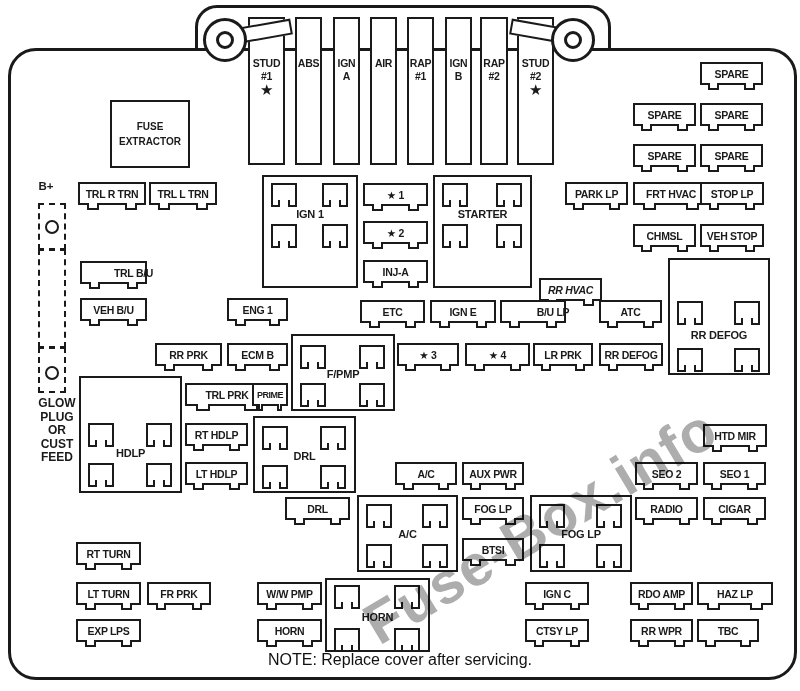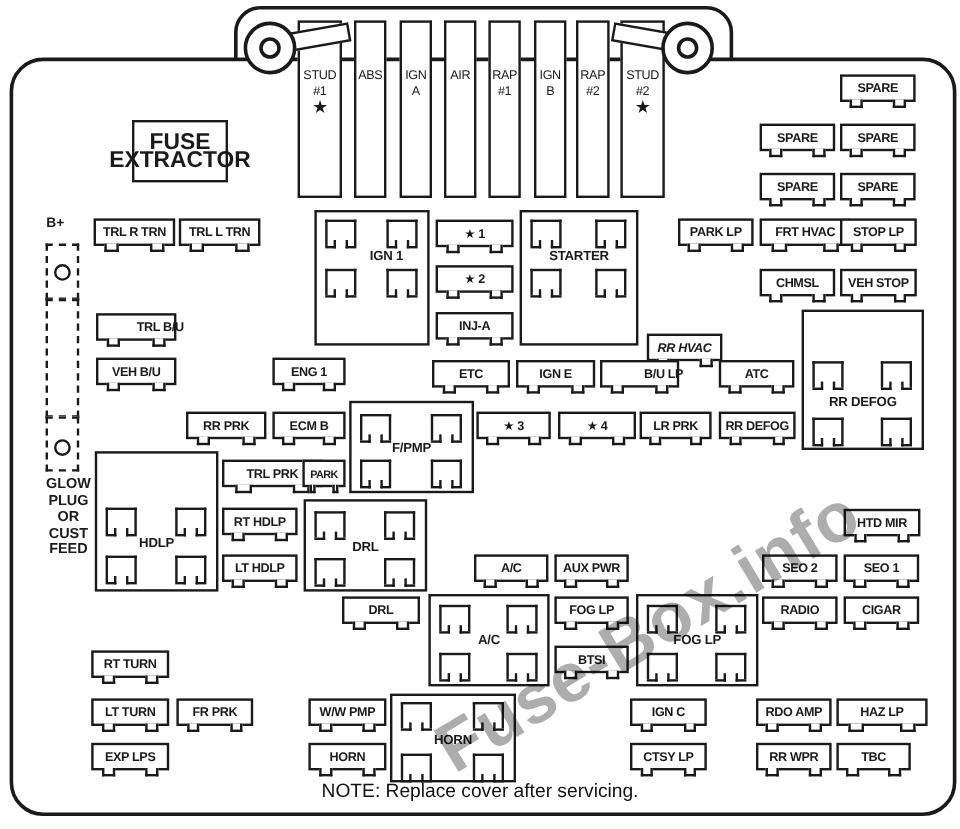--- a/index.html
+++ b/index.html
@@ -13,36 +13,36 @@
   
   .watermark{position:absolute;left:300px;top:492px;width:480px;text-align:center;
              font-size:58px;font-weight:bold;color:#999;opacity:.8;
              transform:rotate(-31deg);transform-origin:center;
              mix-blend-mode:multiply;z-index:60;pointer-events:none;letter-spacing:1px;}
   
   .note{position:absolute;left:0;top:651px;width:800px;text-align:center;
         font-size:16px;color:#111;z-index:5;}
   
   .vfuse{position:absolute;top:17px;height:148px;border:2px solid #1a1a1a;background:#fff;
-         box-sizing:border-box;z-index:2;text-align:center;font-size:10.5px;font-weight:normal;
+         box-sizing:border-box;z-index:2;text-align:center;font-size:10.5px;font-weight:bold;
          line-height:12.5px;padding-top:38px;letter-spacing:-0.3px;}
   .vfuse .vline{white-space:nowrap;}
   .vfuse .star{font-size:15px;line-height:16px;}
   
   .arm{position:absolute;height:16px;width:64px;background:#fff;border:2.5px solid #1a1a1a;
        box-sizing:border-box;z-index:3;}
   .donut{position:absolute;top:18px;width:44px;height:44px;border:3px solid #1a1a1a;
          border-radius:50%;background:#fff;box-sizing:border-box;z-index:4;}
   .donut .hole{position:absolute;left:50%;top:50%;width:18px;height:18px;margin:-9px 0 0 -9px;
                border:3px solid #1a1a1a;border-radius:50%;box-sizing:border-box;}
   
-  .extractor{position:absolute;left:110px;top:100px;width:80px;height:52px;
+  .extractor{position:absolute;left:110px;top:100px;width:80px;height:68px;
              border:2.5px solid #1a1a1a;box-sizing:border-box;background:#fff;z-index:2;
              display:flex;align-items:center;justify-content:center;text-align:center;
-             font-size:19px;font-weight:bold;line-height:15px;white-space:pre-line;}
+             font-size:10px;font-weight:bold;line-height:15px;white-space:pre-line;}
   
   .bplus{position:absolute;left:30px;top:180px;width:32px;text-align:center;
          font-size:11.5px;font-weight:bold;z-index:2;}
   .dashbox{position:absolute;border:2px dashed #1a1a1a;background:#fff;box-sizing:border-box;z-index:2;}
   .dashcircle{position:absolute;width:14px;height:14px;border:2px solid #1a1a1a;
               border-radius:50%;box-sizing:border-box;z-index:3;}
   .glow-label{position:absolute;left:24px;top:397px;width:66px;text-align:center;
               font-size:12px;font-weight:bold;line-height:13.5px;white-space:pre-line;z-index:2;}
   
   .fuse{position:absolute;height:23px;border:2px solid #1a1a1a;background:#fff;
@@ -154,21 +154,21 @@
       <div class="fuse" style="left: 430px; top: 300px; width: 66px;">IGN E</div>
       <div class="fuse" style="left: 500px; top: 300px; width: 66px; padding-left: 40px;">B/U LP</div>
       <div class="fuse" style="left: 599px; top: 300px; width: 63px;">ATC</div>
       <div class="fuse" style="left: 155px; top: 343px; width: 67px;">RR PRK</div>
       <div class="fuse" style="left: 227px; top: 343px; width: 61px;">ECM B</div>
       <div class="fuse" style="left: 397px; top: 343px; width: 62px;">★ 3</div>
       <div class="fuse" style="left: 465px; top: 343px; width: 65px;">★ 4</div>
       <div class="fuse" style="left: 533px; top: 343px; width: 60px;">LR PRK</div>
       <div class="fuse" style="left: 599px; top: 343px; width: 64px;">RR DEFOG</div>
       <div class="fuse" style="left: 185px; top: 383px; width: 84px;">TRL PRK</div>
-      <div class="fuse narrow" style="left: 252px; top: 383px; width: 36px;">PARK</div>
+      <div class="fuse narrow" style="left: 252px; top: 383px; width: 36px;">PRIME</div>
       <div class="fuse" style="left: 185px; top: 423px; width: 63px;">RT HDLP</div>
       <div class="fuse" style="left: 185px; top: 462px; width: 63px;">LT HDLP</div>
       <div class="fuse" style="left: 703px; top: 424px; width: 64px;">HTD MIR</div>
       <div class="fuse" style="left: 635px; top: 462px; width: 63px;">SEO 2</div>
       <div class="fuse" style="left: 703px; top: 462px; width: 63px;">SEO 1</div>
       <div class="fuse" style="left: 395px; top: 462px; width: 62px;">A/C</div>
       <div class="fuse" style="left: 462px; top: 462px; width: 62px;">AUX PWR</div>
       <div class="fuse" style="left: 285px; top: 497px; width: 65px;">DRL</div>
       <div class="fuse" style="left: 462px; top: 497px; width: 62px;">FOG LP</div>
       <div class="fuse" style="left: 635px; top: 497px; width: 63px;">RADIO</div>
@@ -186,21 +186,21 @@
       <div class="fuse" style="left: 525px; top: 619px; width: 64px;">CTSY LP</div>
       <div class="fuse" style="left: 630px; top: 619px; width: 63px;">RR WPR</div>
       <div class="fuse" style="left: 697px; top: 619px; width: 62px;">TBC</div>
     </div>
   <div id="relay-layer">
       <div class="relay" style="left: 262px; top: 175px; width: 96px; height: 113px;">
         <div class="term" style="left: 7px; top: 6px;"></div>
         <div class="term" style="left: 58px; top: 6px;"></div>
         <div class="term" style="left: 7px; top: 47px;"></div>
         <div class="term" style="left: 58px; top: 47px;"></div>
-        <div class="rlabel" style="top: 31px; padding-left: 12px;">IGN 1</div>
+        <div class="rlabel" style="top: 31px;">IGN 1</div>
       </div>
       <div class="relay" style="left: 433px; top: 175px; width: 99px; height: 113px;">
         <div class="term" style="left: 7px; top: 6px;"></div>
         <div class="term" style="left: 61px; top: 6px;"></div>
         <div class="term" style="left: 7px; top: 47px;"></div>
         <div class="term" style="left: 61px; top: 47px;"></div>
         <div class="rlabel" style="top: 31px;">STARTER</div>
       </div>
       <div class="relay" style="left: 668px; top: 258px; width: 102px; height: 117px;">
         <div class="term" style="left: 7px; top: 41px;"></div>

